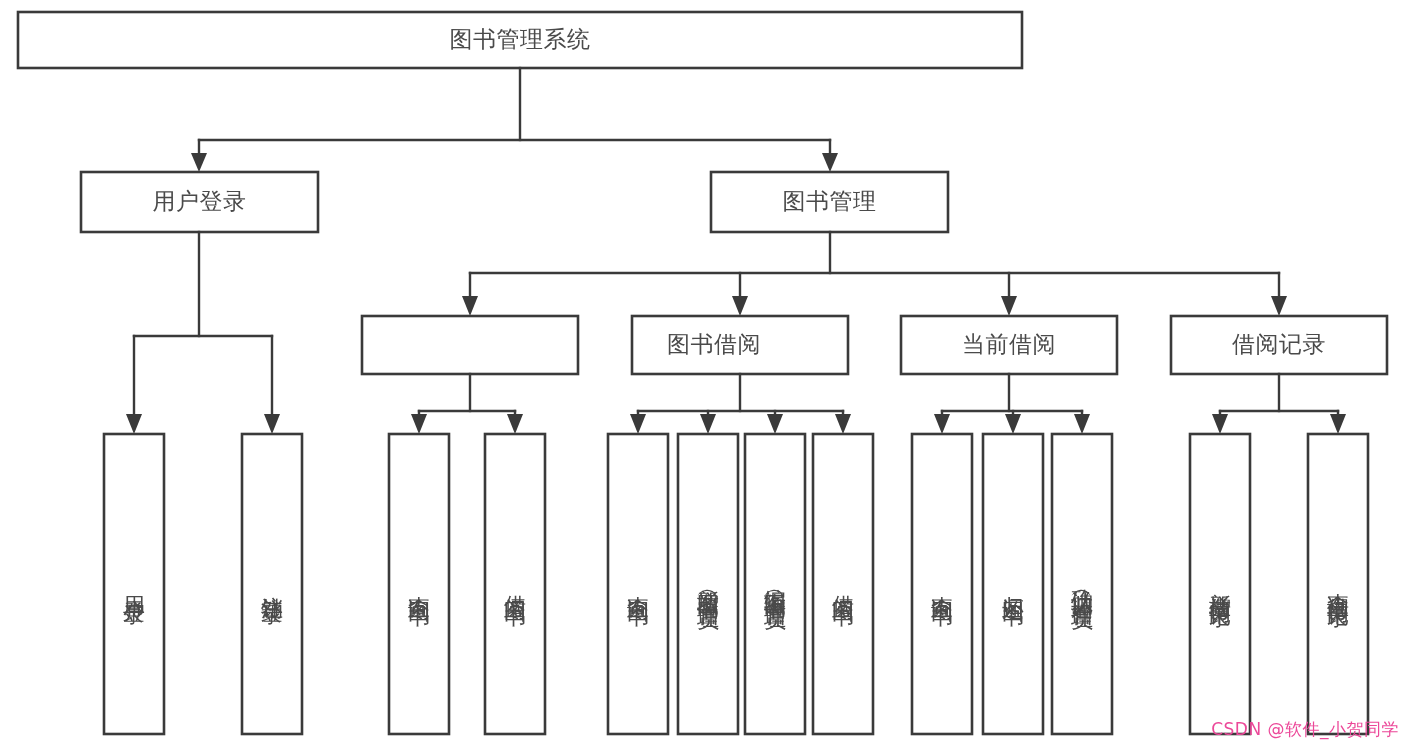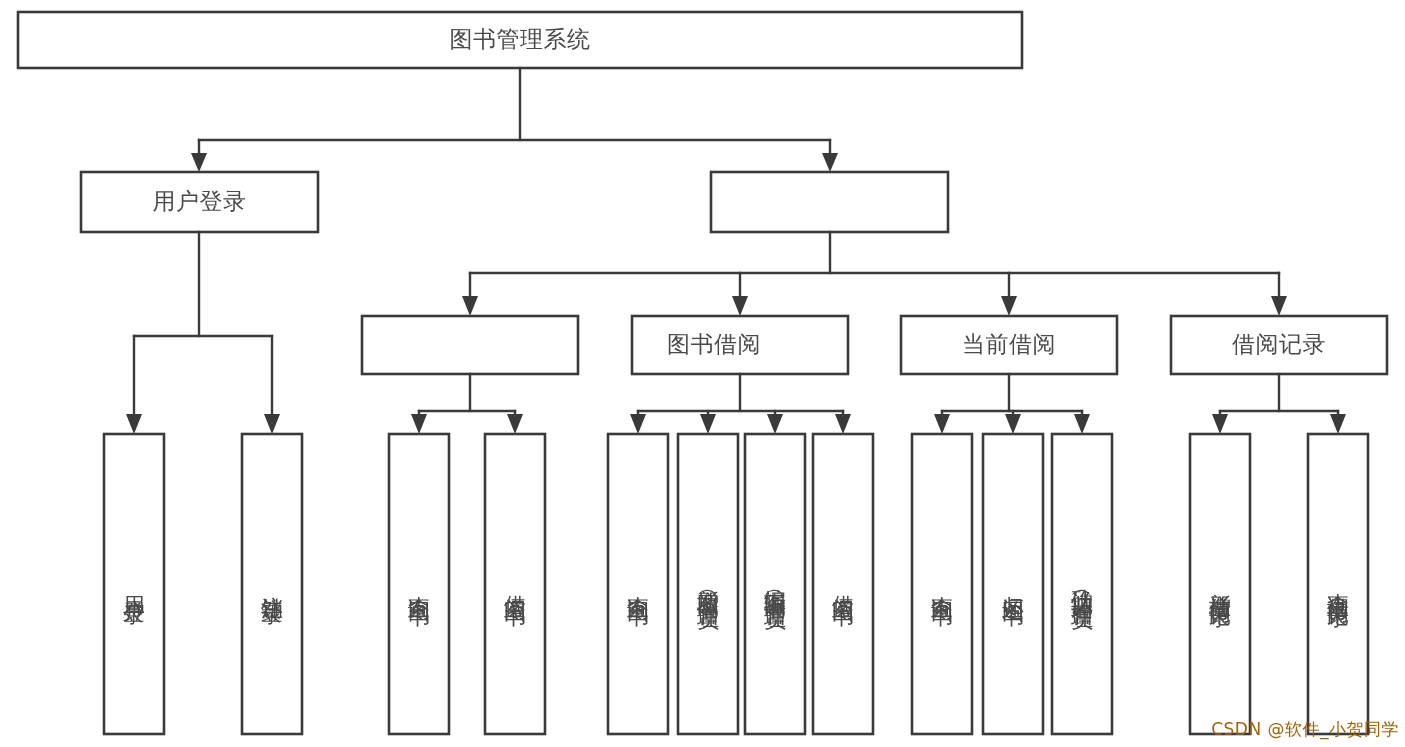--- a/index.html
+++ b/index.html
@@ -60,21 +60,21 @@
     text-orientation: upright;
     font-size: 22px;
     line-height: 1.28;
     letter-spacing: 3px;
   }
   .watermark {
     position: absolute;
     right: 6px;
     bottom: 6px;
     font-size: 17px;
-    color: #a16207;
+    color: #ec4899;
     letter-spacing: 0.5px;
     white-space: nowrap;
   }
 </style>
 </head>
 <body>
 
 <div id="diagram-root">
 
   <svg class="diagram-canvas" viewBox="0 0 1405 747">
@@ -178,20 +178,21 @@
       <path class="connector" d="M1338,411 L1338,418"></path>
       <polygon class="arrow-head" points="1212,414 1228,414 1220,434"></polygon>
       <polygon class="arrow-head" points="1330,414 1346,414 1338,434"></polygon>
     </g>
   </svg>
 
   <div class="node-label horizontal" style="left:18px; top:12px; width:1004px; height:56px;">图书管理系统</div>
 
   <div class="node-label horizontal" style="left:81px; top:172px; width:237px; height:60px;">用户登录</div>
 
+  <div class="node-label horizontal" style="left:711px; top:172px; width:237px; height:60px;">图书管理</div>
 
 
   <div class="node-label horizontal" style="left:606px; top:316px; width:216px; height:58px;">图书借阅</div>
 
   <div class="node-label horizontal" style="left:1171px; top:316px; width:216px; height:58px;">借阅记录</div>
 
   <div class="node-label horizontal" style="left:901px; top:316px; width:216px; height:58px;">当前借阅</div>
 
   <div class="node-label vertical" style="left:104px; top:434px; width:60px; height:300px;">用户登录</div>
 

